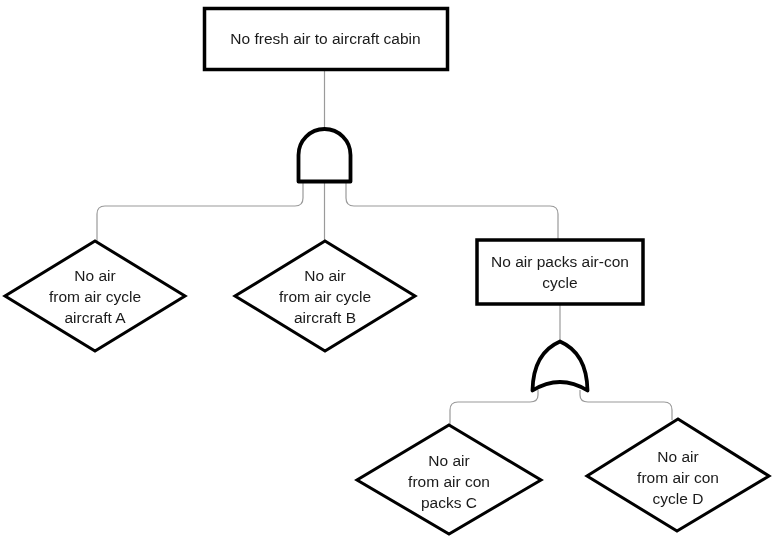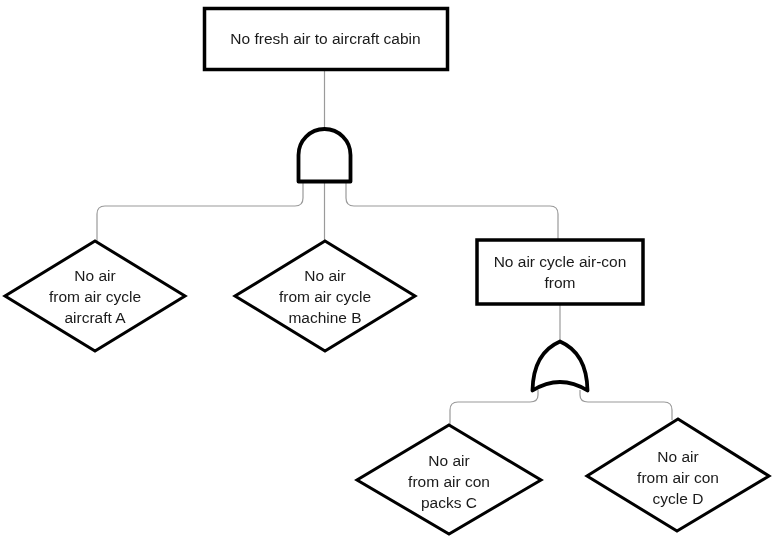--- a/index.html
+++ b/index.html
@@ -83,26 +83,26 @@
 
   <div class="label" style="left:15px; top:263px; width:160px; height:66px;">
     <span>No air</span>
     <span>from air cycle</span>
     <span>aircraft A</span>
   </div>
 
   <div class="label" style="left:245px; top:263px; width:160px; height:66px;">
     <span>No air</span>
     <span>from air cycle</span>
-    <span>machine B</span>
+    <span>aircraft B</span>
   </div>
 
   <div class="label" style="left:477px; top:240px; width:166px; height:64px;">
-    <span>No air cycle air-con</span>
-    <span>from</span>
+    <span>No air packs air-con</span>
+    <span>cycle</span>
   </div>
 
   <div class="label" style="left:369px; top:448px; width:160px; height:66px;">
     <span>No air</span>
     <span>from air con</span>
     <span>packs C</span>
   </div>
 
   <div class="label" style="left:598px; top:444px; width:160px; height:66px;">
     <span>No air</span>

